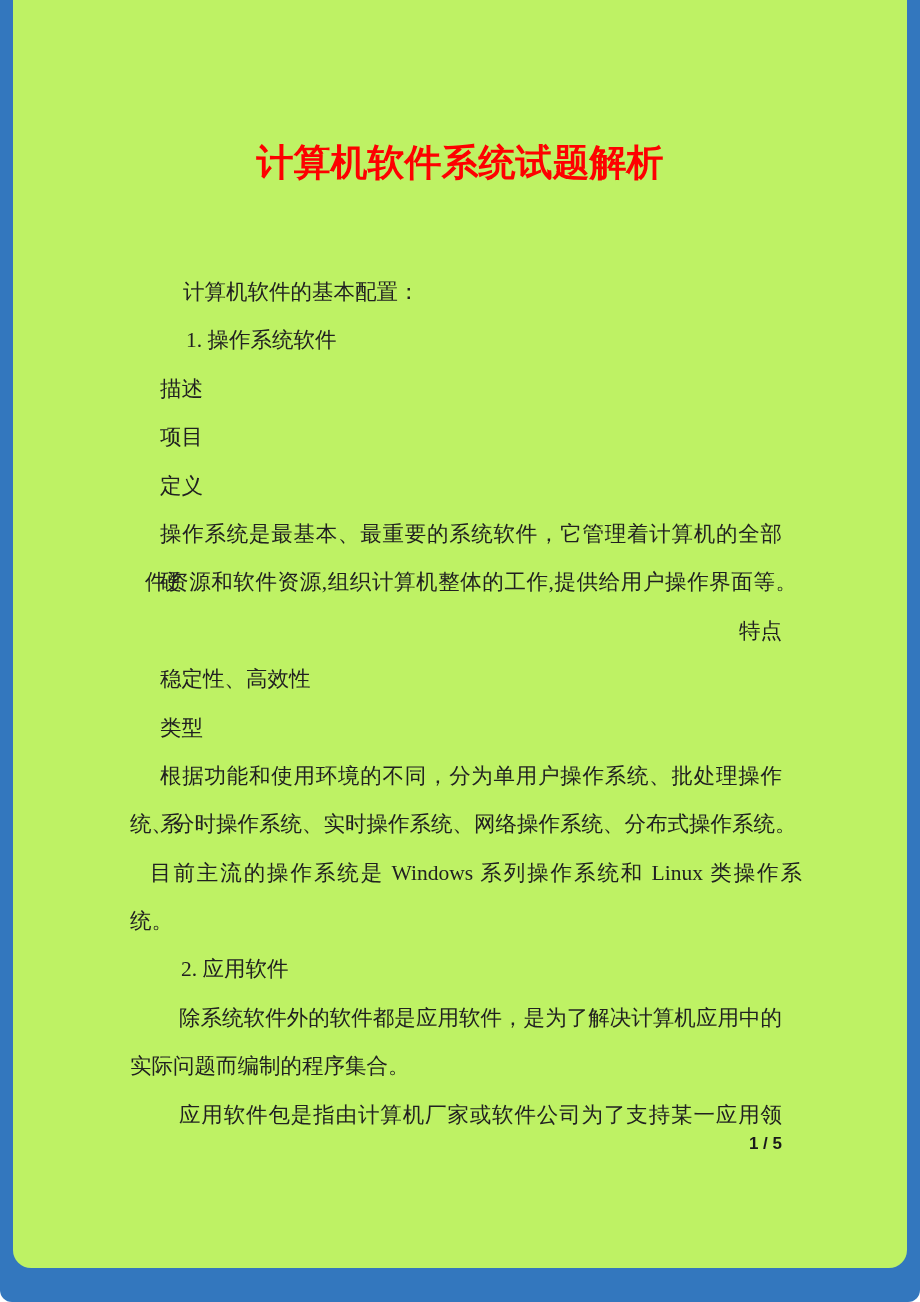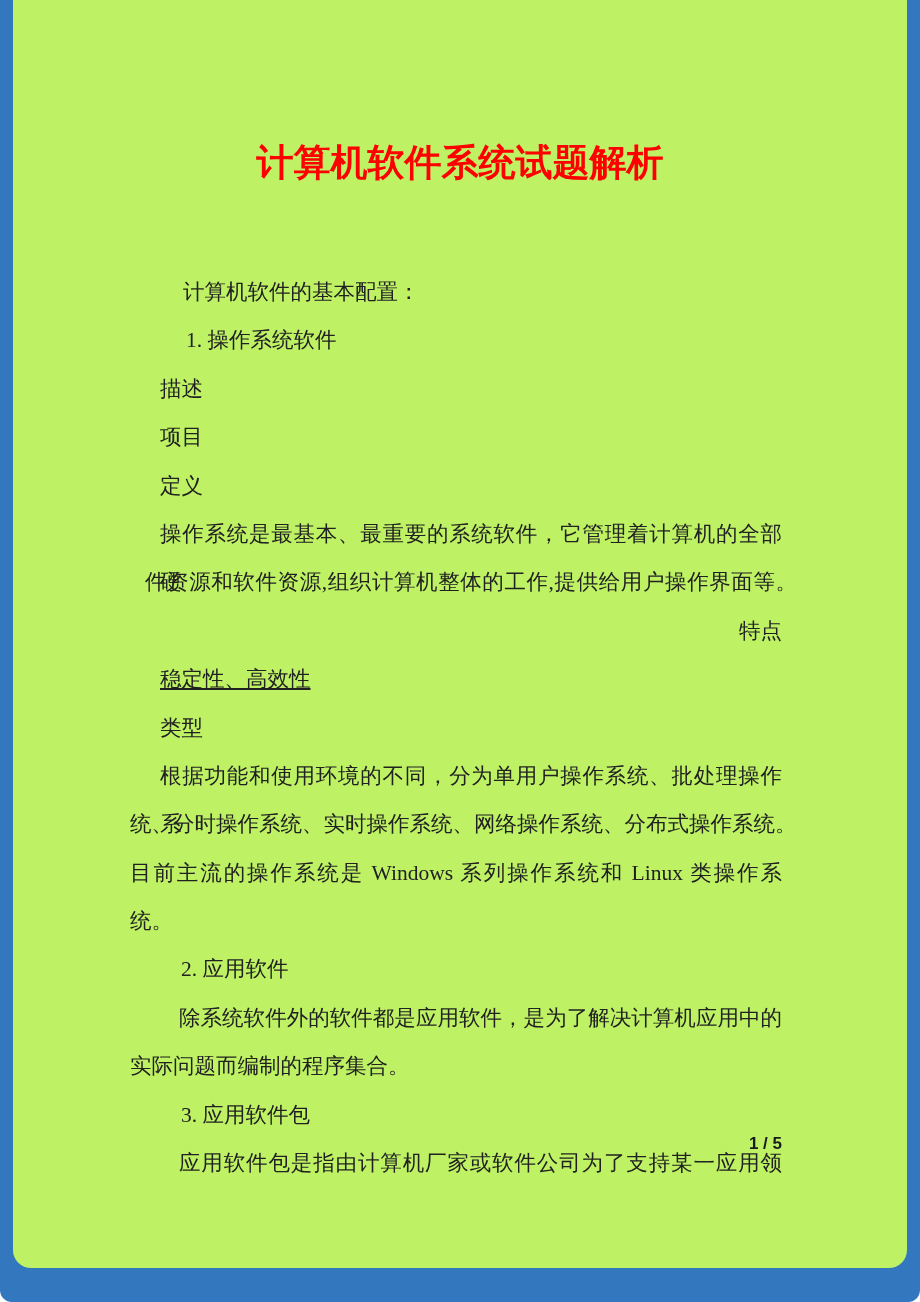--- a/index.html
+++ b/index.html
@@ -76,28 +76,27 @@
 
   <div class="body-text" style="color: rgb(33, 33, 33);">
       <div class="line" style="padding-left: 53px;">计算机软件的基本配置：</div>
       <div class="line" style="padding-left: 56px;">1. 操作系统软件</div>
       <div class="line" style="padding-left: 30px;">描述</div>
       <div class="line" style="padding-left: 30px;">项目</div>
       <div class="line" style="padding-left: 30px;">定义</div>
       <div class="line j" style="padding-left: 30px; width: 622px;">操作系统是最基本、最重要的系统软件，它管理着计算机的全部硬</div>
       <div class="line j" style="padding-left: 0px; width: 652px; margin-left: 15px;">件资源和软件资源,组织计算机整体的工作,提供给用户操作界面等。</div>
       <div class="line" style="padding-left: 30px; text-align: right;">特点</div>
-      <div class="line" style="padding-left: 30px; text-decoration: underline;">稳定性、高效性</div>
+      <div class="line" style="padding-left: 30px;">稳定性、高效性</div>
       <div class="line" style="padding-left: 30px;">类型</div>
       <div class="line j" style="padding-left: 30px; width: 622px;">根据功能和使用环境的不同，分为单用户操作系统、批处理操作系</div>
       <div class="line" style="padding-left: 0px;">统、分时操作系统、实时操作系统、网络操作系统、分布式操作系统。</div>
-      <div class="line j" style="padding-left: 0px; width: 652px;">目前主流的操作系统是 Windows 系列操作系统和 Linux 类操作系</div>
+      <div class="line j" style="padding-left: 0px; width: 652px; margin-left: 20px;">目前主流的操作系统是 Windows 系列操作系统和 Linux 类操作系</div>
       <div class="line" style="padding-left: 0px;">统。</div>
       <div class="line" style="padding-left: 51px;">2. 应用软件</div>
       <div class="line j" style="padding-left: 49px; width: 603px;">除系统软件外的软件都是应用软件，是为了解决计算机应用中的</div>
       <div class="line" style="padding-left: 0px;">实际问题而编制的程序集合。</div>
-      <div class="line" style="padding-left: 51px;">3. 应用软件包</div>
       <div class="line j" style="padding-left: 49px; width: 603px;">应用软件包是指由计算机厂家或软件公司为了支持某一应用领</div>
     </div>
 
   <div class="page-number">1 / 5</div>
 
 </div>
 
 </body></html>

